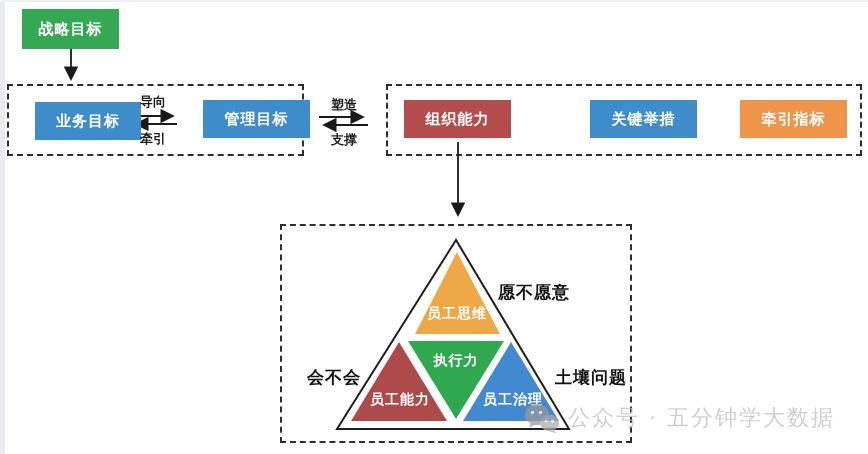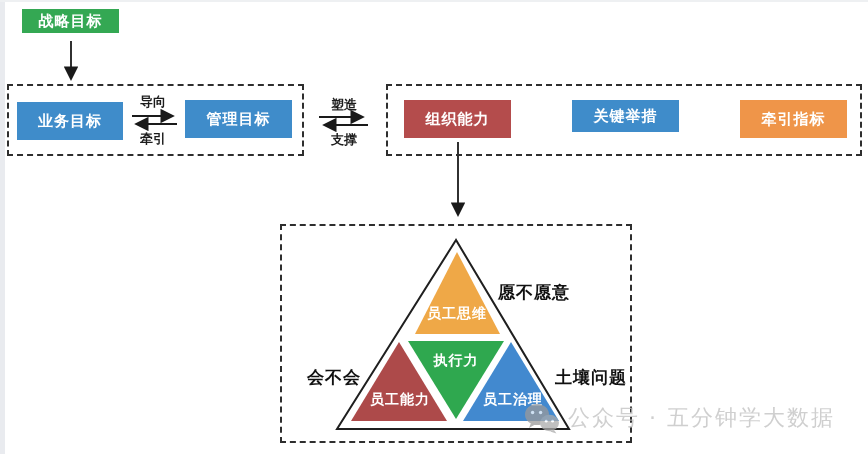--- a/index.html
+++ b/index.html
@@ -29,21 +29,21 @@
     position: absolute;
     display: flex;
     align-items: center;
     justify-content: center;
     color: #ffffff;
     font-weight: 700;
     font-size: 15px;
     letter-spacing: 1px;
   }
   .node--green  { background: #34a853; }
-  .node--blue   { background: #3f8cca; }
+  .node--blue   { background: #3f8cca; margin-left: 18px; }
   .node--red    { background: #b44c4c; }
   .node--orange { background: #ef9549; }
 
   .dashed-group {
     position: absolute;
     border: 2px dashed #2e2e2e;
     background: transparent;
   }
 
   .flow-label {
@@ -125,21 +125,21 @@
 
     <polygon points="457,252 415,334 500,334" fill="#efa847"></polygon>
 
     <polygon points="408,341 504,341 456,419" fill="#2fa84f"></polygon>
 
     <polygon points="399,342 351,421 447,421" fill="#ad4a4a"></polygon>
 
     <polygon points="511,342 463,421 559,421" fill="#4289cf"></polygon>
   </svg>
 
-  <div class="node node--green" style="left:22px; top:9px; width:97px; height:24px;">
+  <div class="node node--green" style="left:22px; top:9px; width:97px; height:40px;">
     <span>战略目标</span>
   </div>
 
   <div class="dashed-group" style="left:7px; top:84px; width:297px; height:72px;"></div>
 
   <div class="node node--blue" style="left:17px; top:102px; width:106px; height:38px;">
     <span>业务目标</span>
   </div>
 
   <div class="node node--blue" style="left:185px; top:100px; width:107px; height:38px;text-align:right;">
@@ -151,21 +151,21 @@
 
   <div class="flow-label" style="left:319px; top:96px; width:50px;">塑造</div>
   <div class="flow-label" style="left:319px; top:131px; width:50px;">支撑</div>
 
   <div class="dashed-group" style="left:386px; top:84px; width:476px; height:72px;"></div>
 
   <div class="node node--red" style="left:404px; top:100px; width:107px; height:38px;">
     <span>组织能力</span>
   </div>
 
-  <div class="node node--blue" style="left:572px; top:100px; width:107px; height:32px;text-align:center;">
+  <div class="node node--blue" style="left:572px; top:100px; width:107px; height:38px;text-align:center;">
     <span>关键举措</span>
   </div>
 
   <div class="node node--orange" style="left:740px; top:100px; width:107px; height:38px;">
     <span>牵引指标</span>
   </div>
 
   <div class="dashed-group" style="left:280px; top:224px; width:352px; height:219px;"></div>
 
   <div class="tri-label" style="left:407px; top:305px; width:100px;">员工思维</div>

